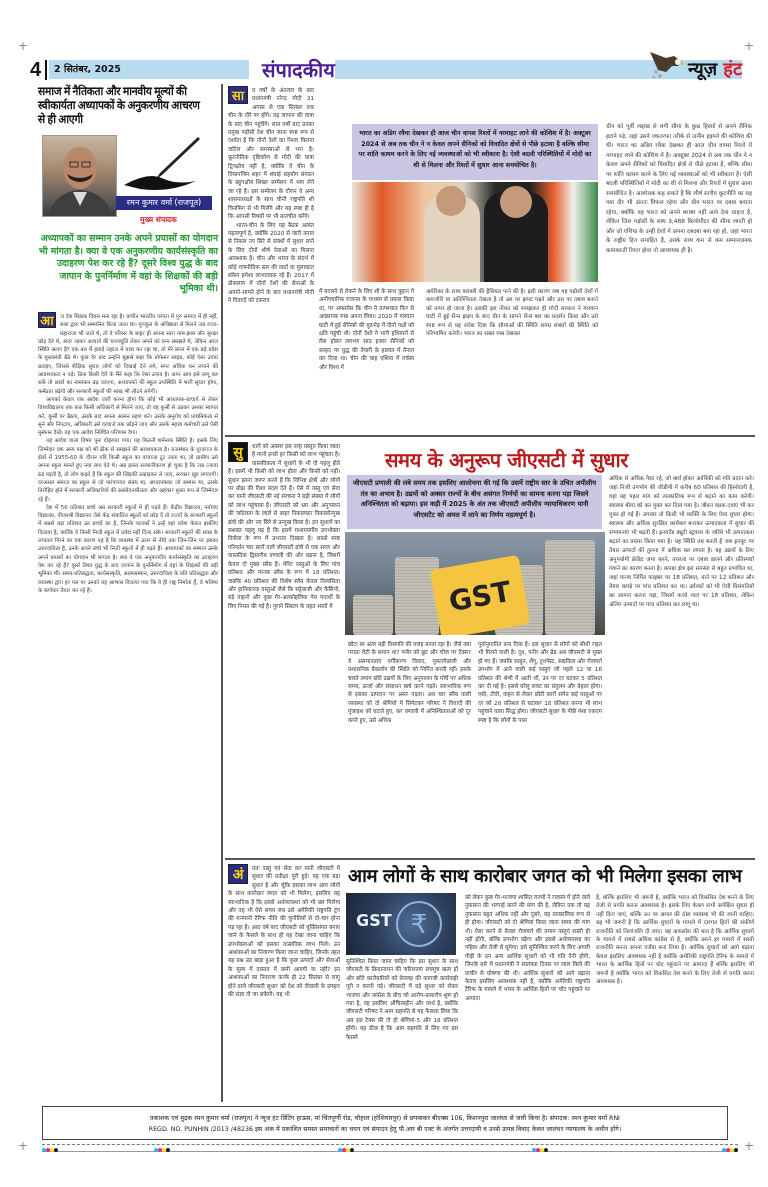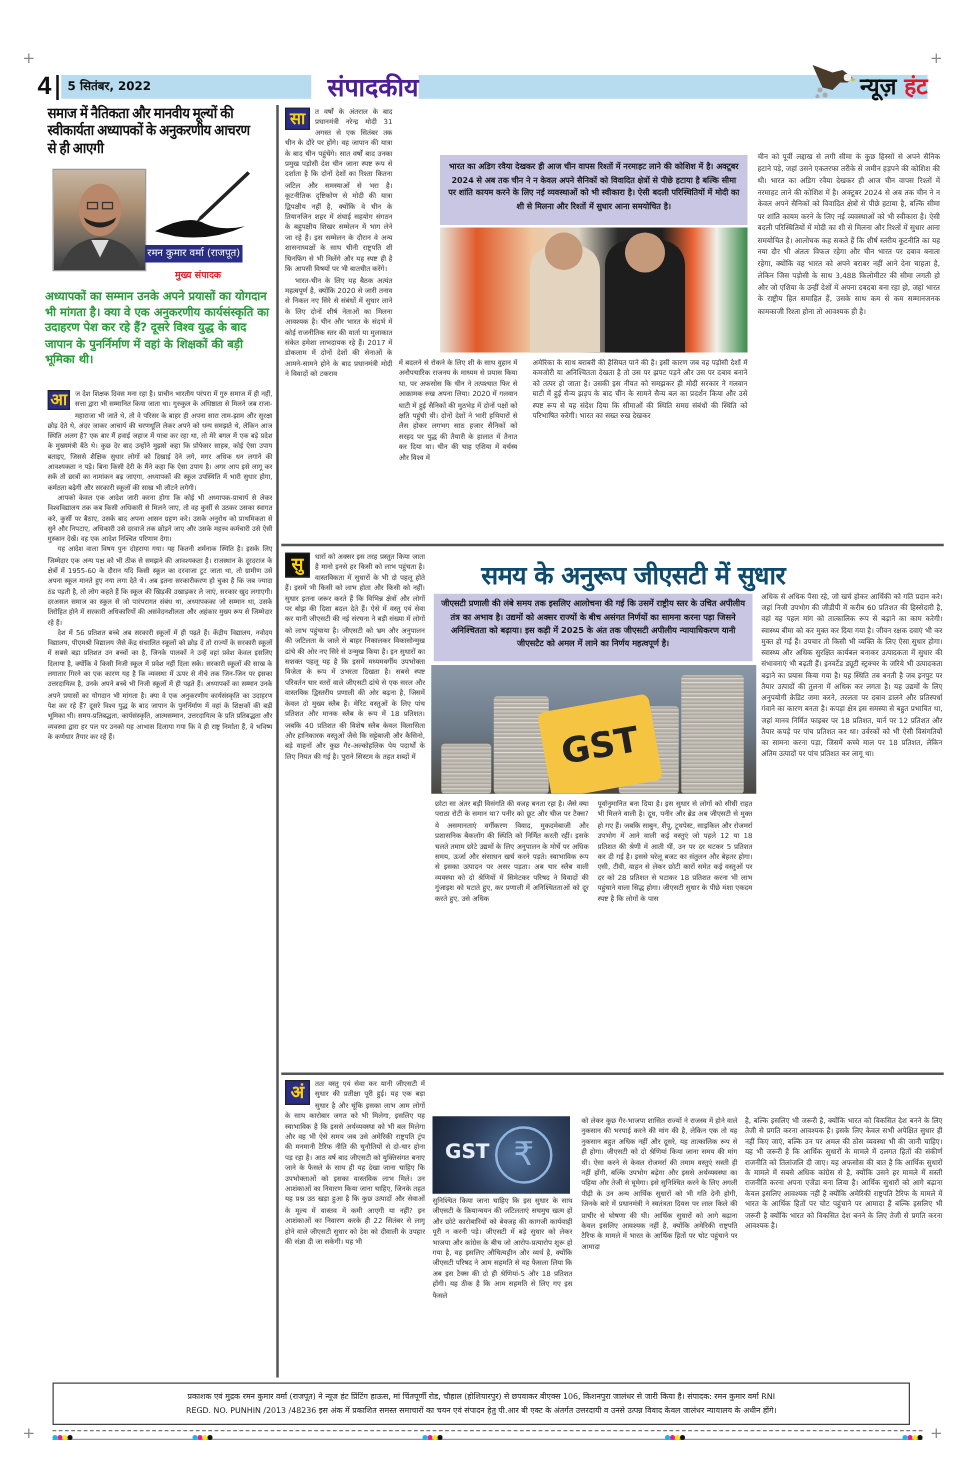--- a/index.html
+++ b/index.html
@@ -25,34 +25,34 @@
   
   .col { position: absolute; font-size: 5.6px; line-height: 8.4px; color: #333; text-align: justify; overflow: hidden; }
   .col p { margin: 0; text-indent: 8px; }
   .vrule { position: absolute; width: 2px; background: #555; }
   .hrule { position: absolute; height: 2px; background: #555; }
 
   
   .left-head { position: absolute; left: 38px; top: 84px; width: 180px; font: bold 11.5px "Liberation Sans Narrow", "Liberation Sans", sans-serif; line-height: 14px; color: #111; letter-spacing: -0.3px; transform: scaleX(0.92); transform-origin: left top; }
   .portrait { position: absolute; left: 42px; top: 135px; width: 75px; height: 82px; background: linear-gradient(180deg,#c8b7a3 0%,#a88c70 40%,#5e5b58 80%,#3d3d3d 100%); border: 1px solid #999; overflow: hidden; }
   .pen { position: absolute; left: 120px; top: 135px; width: 80px; height: 60px; }
-  .author-tag { position: absolute; left: 116px; top: 196px; width: 78px; height: 14px; background: #2a2d86; color: #fff; font-size: 8px; line-height: 14px; text-align: center; }
+  .author-tag { position: absolute; left: 116px; top: 196px; width: 96px; height: 14px; background: #2a2d86; color: #fff; font-size: 8px; line-height: 14px; text-align: center; }
   .author-role { position: absolute; left: 140px; top: 214px; font-size: 7.5px; color: #d5242b; font-weight: bold; }
-  .pull-green { position: absolute; left: 36px; top: 232px; width: 182px; color: #2a9d3a; font-size: 9.2px; line-height: 12.5px; text-align: left; font-weight: bold; }
+  .pull-green { position: absolute; left: 36px; top: 232px; width: 182px; color: #2a9d3a; font-size: 9.2px; line-height: 12.5px; text-align: right; font-weight: bold; }
   .dropcap { display: inline-block; float: left; background: #2a2d86; color: #ffd400; font-weight: bold; text-align: center; border: 1px solid #222; margin-right: 4px; margin-bottom: 1px; }
   .dropcap.yellow { background: #111; color: #ffd400; }
 
   
   .e1-headline { position: absolute; left: 316px; top: 88px; width: 440px; font: bold 21px "DejaVu Sans", sans-serif; color: #111; letter-spacing: -0.5px; }
   .e1-box { position: absolute; left: 352px; top: 124px; width: 246px; height: 56px; background: #c9c6e4; color: #1a1a1a; font-size: 6.4px; line-height: 10.5px; text-align: center; font-weight: bold; padding: 4px 6px; }
   .e1-photo { position: absolute; left: 352px; top: 182px; width: 246px; height: 100px; background: linear-gradient(90deg,#e8e3d8 0%,#e05a2a 12%,#efc7a0 30%,#dcd3c3 45%,#2a2a2a 58%,#1f1f1f 72%,#e86030 82%,#f0f0ea 90%,#3c8a4a 100%); overflow: hidden; }
   .e1-photo .fig { position: absolute; bottom: 0; border-radius: 20px 20px 0 0; }
 
   
-  .e2-headline { position: absolute; left: 385px; top: 446px; width: 380px; font: bold 20px "DejaVu Sans", sans-serif; color: #0c4a6e; letter-spacing: -0.4px; }
+  .e2-headline { position: absolute; left: 385px; top: 446px; width: 380px; font: bold 20px "DejaVu Sans", sans-serif; color: #b91c1c; letter-spacing: -0.4px; }
   .e2-box { position: absolute; left: 347px; top: 475px; width: 255px; height: 54px; background: #c9c6e4; color: #1a1a1a; font-size: 6.6px; line-height: 10.5px; text-align: center; font-weight: bold; padding: 3px 5px; }
   .e2-photo { position: absolute; left: 345px; top: 532px; width: 260px; height: 103px; background: linear-gradient(180deg,#8a98a8 0%,#6c7a88 50%,#4a4640 100%); overflow: hidden; }
   .coin-stack { position: absolute; bottom: 0; background: repeating-linear-gradient(180deg,#c8c4bc 0px,#a9a59c 2px,#e0ddd6 3px); border-radius: 3px; }
   .gst-note { position: absolute; left: 90px; top: 30px; width: 90px; height: 70px; background: #f5c542; transform: rotate(-10deg); border-radius: 6px; font: bold 28px "DejaVu Sans", sans-serif; color: #222; text-align: center; line-height: 70px; }
 
   
   .e3-headline { position: absolute; left: 348px; top: 862px; width: 420px; font: bold 18.5px "DejaVu Sans", sans-serif; color: #111; letter-spacing: -0.5px; }
   .e3-photo { position: absolute; left: 346px; top: 893px; width: 110px; height: 62px; background: radial-gradient(circle at 60% 50%,#4e6e96 0%,#2d3f5c 50%,#1b2638 100%); overflow: hidden; }
   .e3-gst { position: absolute; left: 10px; top: 18px; font: bold 16px "DejaVu Sans", sans-serif; color: #e8eef6; }
   .e3-ring { position: absolute; left: 50px; top: 8px; width: 46px; height: 46px; border: 2px solid #8fb3dd; border-radius: 50%; color: #8fb3dd; text-align: center; font-size: 26px; line-height: 42px; }
@@ -73,21 +73,21 @@
   <span class="crop" style="left:18px;top:40px;">+</span>
   <span class="crop" style="left:744px;top:40px;">+</span>
   <span class="crop" style="left:18px;top:1140px;">+</span>
   <span class="crop" style="left:744px;top:1140px;">+</span>
 
   <div class="masthead">
     <div class="mh-bar-left"></div>
     <div class="mh-bar-right"></div>
     <span class="mh-num">4</span>
     <span class="mh-sep"></span>
-    <span class="mh-date">5 सितंबर, 2022</span>
+    <span class="mh-date">2 सितंबर, 2025</span>
     <span class="mh-title">संपादकीय</span>
     <div class="mh-logo">
       <svg class="eagle" viewBox="0 0 38 32">
         <path d="M2 4 L18 10 L26 8 L34 14 L30 18 L24 18 L18 24 L10 22 Z" fill="#4a3a2a"></path>
         <circle cx="30" cy="14" r="3" fill="#f0f0f0"></circle>
         <path d="M33 14 L37 16 L33 17 Z" fill="#e8b020"></path>
         <circle cx="8" cy="24" r="2" fill="#aaa"></circle>
           <circle cx="12" cy="28" r="2" fill="#aaa"></circle>
           <circle cx="6" cy="29" r="1.6" fill="#aaa"></circle>
       </svg>
@@ -170,20 +170,21 @@
   <div class="col" style="left:609px;top:474px;width:145px;height:382px;font-size:5.7px;line-height:9px;">
       <p style="text-indent:0">अधिक से अधिक पैसा रहे, जो खर्च होकर आर्थिकी को गति प्रदान करे। जहां निजी उपभोग की जीडीपी में करीब 60 प्रतिशत की हिस्सेदारी है, वहां यह पहल मांग को तात्कालिक रूप से बढ़ाने का काम करेगी। स्वास्थ्य बीमा को कर मुक्त कर दिया गया है। जीवन रक्षक दवाएं भी कर मुक्त हो गई हैं। उपचार तो किसी भी व्यक्ति के लिए ऐसा सुधार होगा। स्वास्थ्य और अधिक सुरक्षित कार्यबल बनाकर उत्पादकता में सुधार की संभावनाएं भी बढ़ती हैं। इनवर्टेड ड्यूटी स्ट्रक्चर के जरिये भी उत्पादकता बढ़ाने का प्रयास किया गया है। यह स्थिति तब बनती है जब इनपुट पर तैयार उत्पादों की तुलना में अधिक कर लगता है। यह उद्यमों के लिए अनुपयोगी क्रेडिट जमा करने, तरलता पर दबाव डालने और प्रतिस्पर्धा गंवाने का कारण बनता है। कपड़ा क्षेत्र इस समस्या से बहुत प्रभावित था, जहां मानव निर्मित फाइबर पर 18 प्रतिशत, यार्न पर 12 प्रतिशत और तैयार कपड़े पर पांच प्रतिशत कर था। उर्वरकों को भी ऐसी विसंगतियों का सामना करना पड़ा, जिसमें कच्चे माल पर 18 प्रतिशत, लेकिन अंतिम उत्पादों पर पांच प्रतिशत कर लागू था।</p>
     </div>
 
   <div class="hrule" style="left:225px;top:858px;width:530px;"></div>
 
   <div class="col" style="left:228px;top:864px;width:112px;height:240px;">
     <span class="dropcap" style="width:20px;height:20px;font-size:14px;line-height:19px;">अं</span>
     <p style="text-indent:0">ततः वस्तु एवं सेवा कर यानी जीएसटी में सुधार की प्रतीक्षा पूरी हुई। यह एक बड़ा सुधार है और चूंकि इसका लाभ आम लोगों के साथ कारोबार जगत को भी मिलेगा, इसलिए यह स्वाभाविक है कि इससे अर्थव्यवस्था को भी बल मिलेगा और वह भी ऐसे समय जब उसे अमेरिकी राष्ट्रपति ट्रंप की मनमानी टैरिफ नीति की चुनौतियों से दो-चार होना पड़ रहा है। आठ वर्ष बाद जीएसटी को युक्तिसंगत बनाए जाने के फैसले के साथ ही यह देखा जाना चाहिए कि उपभोक्ताओं को इसका वास्तविक लाभ मिले। उन आशंकाओं का निवारण किया जाना चाहिए, जिनके तहत यह प्रश्न उठ खड़ा हुआ है कि कुछ उत्पादों और सेवाओं के मूल्य में वास्तव में कमी आएगी या नहीं? इन आशंकाओं का निवारण करके ही 22 सितंबर से लागू होने वाले जीएसटी सुधार को देश को दीवाली के उपहार की संज्ञा दी जा सकेगी। यह भी</p>
   </div>
+  <div class="e3-headline">आम लोगों के साथ कारोबार जगत को भी मिलेगा इसका लाभ</div>
   <div class="e3-photo">
     <span class="e3-gst">GST</span>
     <span class="e3-ring">₹</span>
   </div>
   <div class="col" style="left:346px;top:957px;width:112px;height:147px;">
       <p style="text-indent:0">सुनिश्चित किया जाना चाहिए कि इस सुधार के साथ जीएसटी के क्रियान्वयन की जटिलताएं सचमुच खत्म हों और छोटे कारोबारियों को बेवजह की कागजी कार्यवाही पूरी न करनी पड़े। जीएसटी में बड़े सुधार को लेकर भाजपा और कांग्रेस के बीच जो आरोप-प्रत्यारोप शुरू हो गया है, वह इसलिए औचित्यहीन और व्यर्थ है, क्योंकि जीएसटी परिषद ने आम सहमति से यह फैसला लिया कि अब इस टैक्स की दो ही श्रेणियां-5 और 18 प्रतिशत होंगी। यह ठीक है कि आम सहमति से लिए गए इस फैसले</p>
     </div>
   <div class="col" style="left:465px;top:893px;width:125px;height:211px;">
       <p style="text-indent:0">को लेकर कुछ गैर-भाजपा शासित राज्यों ने राजस्व में होने वाले नुकसान की भरपाई करने की मांग की है, लेकिन एक तो यह नुकसान बहुत अधिक नहीं और दूसरे, यह तात्कालिक रूप से ही होगा। जीएसटी को दो श्रेणियां किया जाना समय की मांग थी। ऐसा करने से केवल रोजमर्रा की तमाम वस्तुएं सस्ती ही नहीं होंगी, बल्कि उपभोग बढ़ेगा और इससे अर्थव्यवस्था का पहिया और तेजी से घूमेगा। इसे सुनिश्चित करने के लिए अगली पीढ़ी के उन अन्य आर्थिक सुधारों को भी गति देनी होगी, जिनके बारे में प्रधानमंत्री ने स्वतंत्रता दिवस पर लाल किले की प्राचीर से घोषणा की थी। आर्थिक सुधारों को आगे बढ़ाना केवल इसलिए आवश्यक नहीं है, क्योंकि अमेरिकी राष्ट्रपति टैरिफ के मामले में भारत के आर्थिक हितों पर चोट पहुंचाने पर आमादा</p>
     </div>

